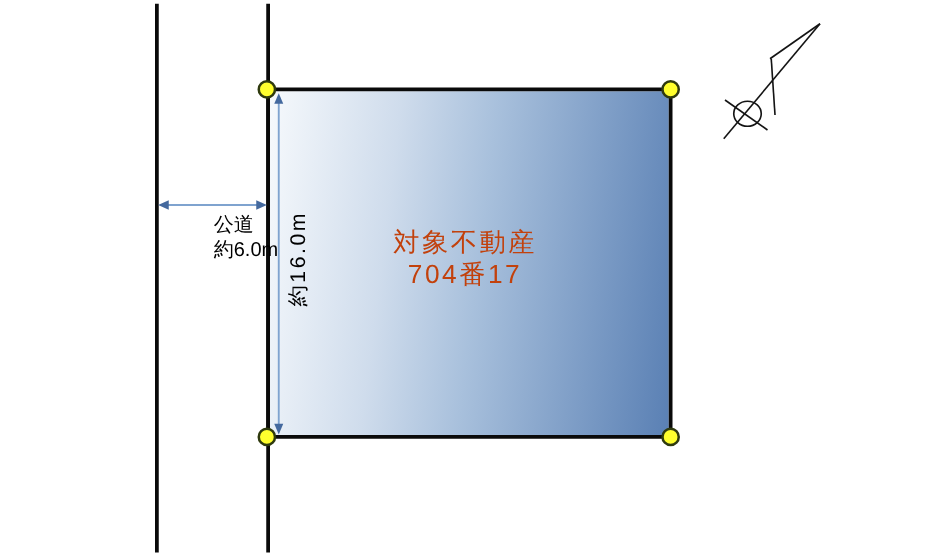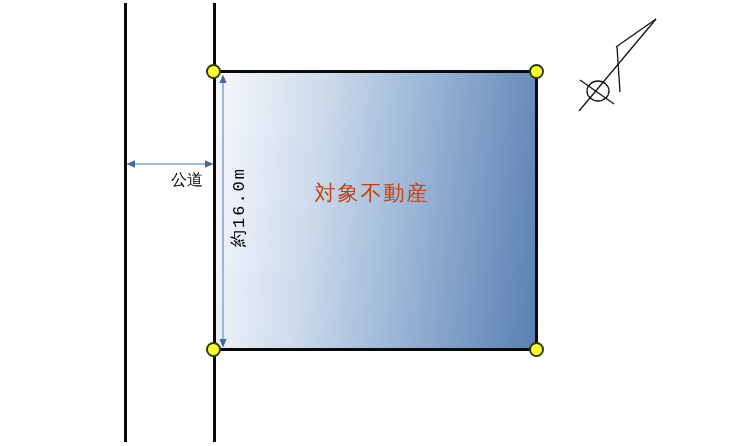--- a/index.html
+++ b/index.html
@@ -2,21 +2,21 @@
 <html><head>
 <meta charset="utf-8">
 <style>
   html, body { margin: 0; padding: 0; background: #ffffff; }
   .canvas {
     position: relative;
     width: 743px;
     height: 446px;
     background: #ffffff;
     overflow: hidden;
-    font-family: Liberation Mono, monospace;
+    font-family: Liberation Sans, sans-serif;
   }
   .road-line {
     position: absolute;
     top: 3px;
     width: 3px;
     height: 439px;
     background: #0a0a0a;
     z-index: 1;
   }
   .road-line.left  { left: 124px; }
@@ -118,24 +118,26 @@
       <line x1="579" y1="111" x2="656" y2="19"></line>
       <line x1="656" y1="19" x2="616" y2="47"></line>
       <line x1="617" y1="47" x2="620" y2="92"></line>
       <ellipse cx="598" cy="91" rx="11" ry="10"></ellipse>
       <line x1="580" y1="80" x2="614" y2="104"></line>
     </g>
   </svg>
 
   <div class="road-label">
     <div class="line">公道</div>
+    <div class="line">約6.0m</div>
   </div>
 
   <div class="parcel-label">
     <div>対象不動産</div>
+    <div>704番17</div>
   </div>
 
   <div class="depth-label">約16.0m</div>
 
   <div class="corner-marker marker-tl"></div>
   <div class="corner-marker marker-tr"></div>
   <div class="corner-marker marker-bl"></div>
   <div class="corner-marker marker-br"></div>
 
 </div>

